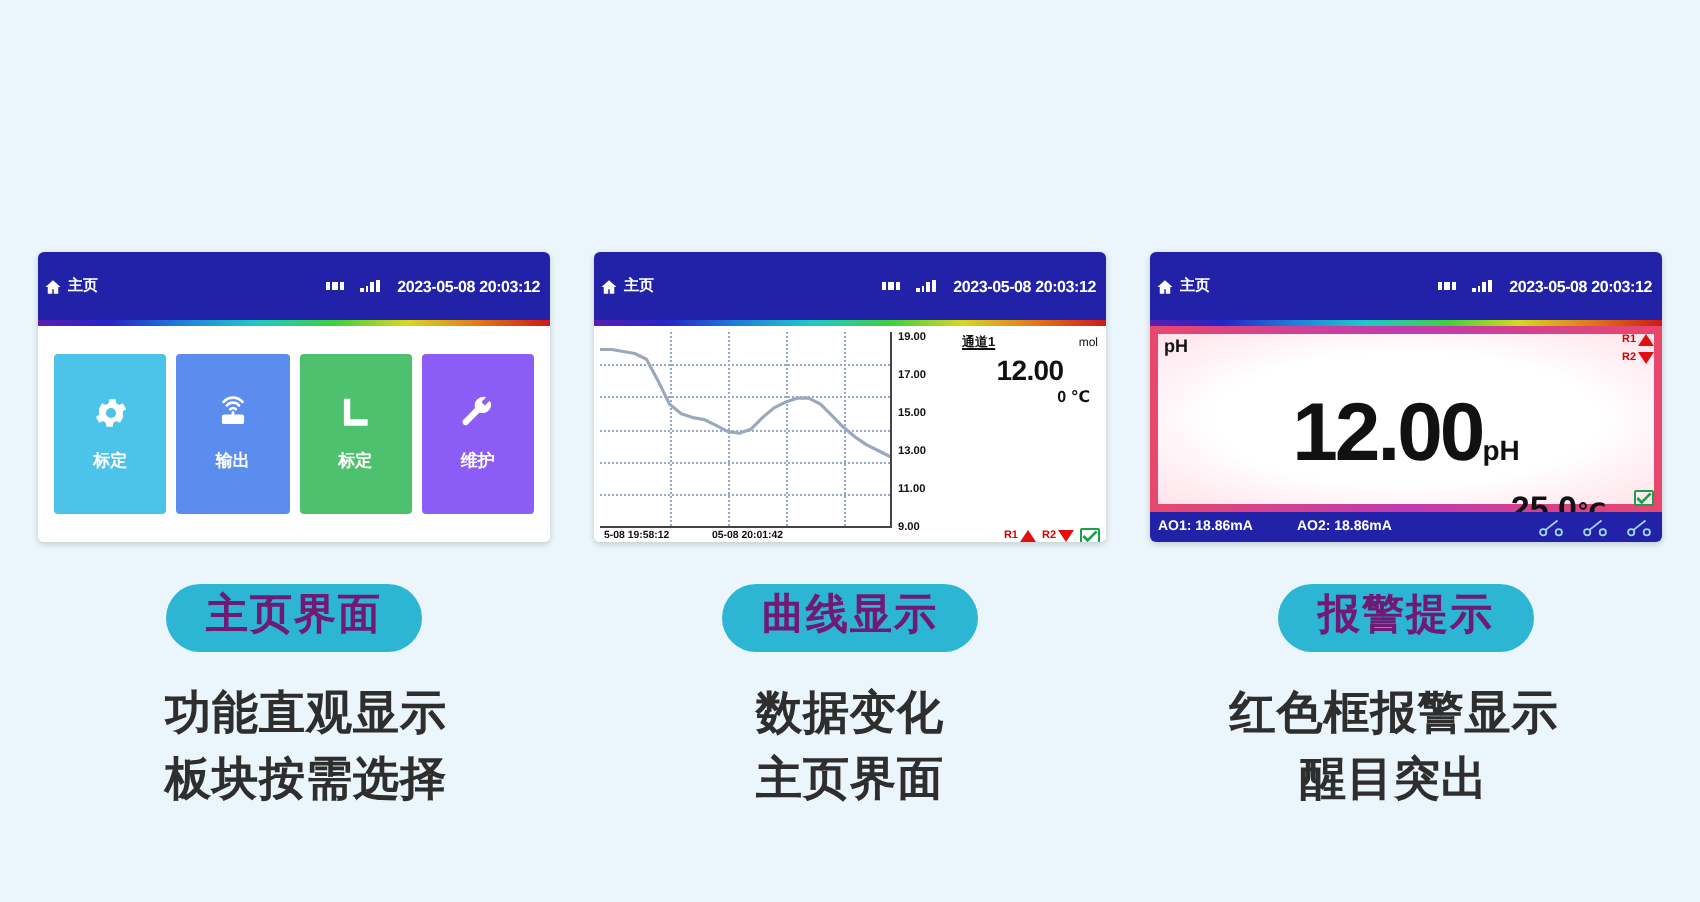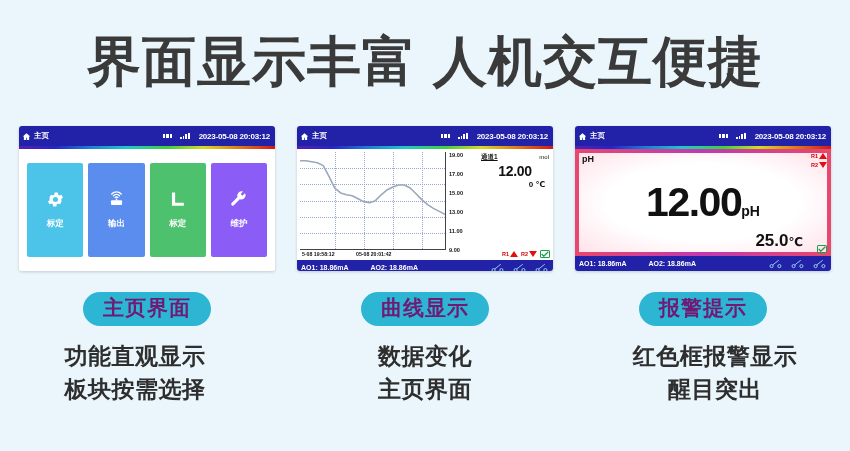--- a/index.html
+++ b/index.html
@@ -31,21 +31,21 @@
     background: #ffffff;
     border-radius: 3px;
     overflow: hidden;
     box-shadow: 0 1px 3px rgba(0,0,0,.18);
     position: relative;
     display: flex; flex-direction: column;
   }
 
   
   .statusbar {
-    height: 20px; background: #2222a8;
+    height: 34px; background: #2222a8;
     display: flex; align-items: center;
     padding: 0 3px; color: #fff; font-size: 7px;
     flex: 0 0 auto; position: relative;
   }
   .home-ico { width: 9px; height: 9px; margin-right: 3px; display:block; }
   .sb-title { font-size: 7.5px; font-weight: bold; }
   .sb-spacer { flex: 1; }
   .batt { display:flex; align-items:center; gap:1px; margin-right:8px; }
   .batt i { display:block; width:2.5px; height:4px; background:#fff; }
   .sig { display:flex; align-items:flex-end; gap:1px; margin-right:9px; }
@@ -158,31 +158,30 @@
   .pill {
     background: #2cb6d4; color: #701a75;
     border-radius: 18px; padding: 4px 20px 6px 20px;
     font-size: 21px; font-weight: bold; letter-spacing: 1px;
     line-height: 1.15; white-space: nowrap;
   }
 
   
   .captions {
     position: absolute; top: 340px; left: 0; width: 850px;
-    display: flex; justify-content: center; gap: 34px;
+    display: flex; justify-content: center; gap: 16px;
   }
   .cap-cell { width: 256px; text-align: center; color: #2e2e2e;
     font-size: 23px; font-weight: bold; line-height: 1.45; letter-spacing: .5px; }
 </style>
 </head>
 <body>
 
 <div class="page">
 
-  <div class="headline">界面显示丰富 人机交互便捷</div>
 
   <div class="panels">
 
     <div class="panel">
       <div class="device">
 
         <div class="statusbar">
           <span class="home-ico">
             <svg width="9" height="9" viewBox="0 0 24 24" fill="#fff">
                 <path d="M12 3L2 12h3v9h6v-6h2v6h6v-9h3z"></path>

